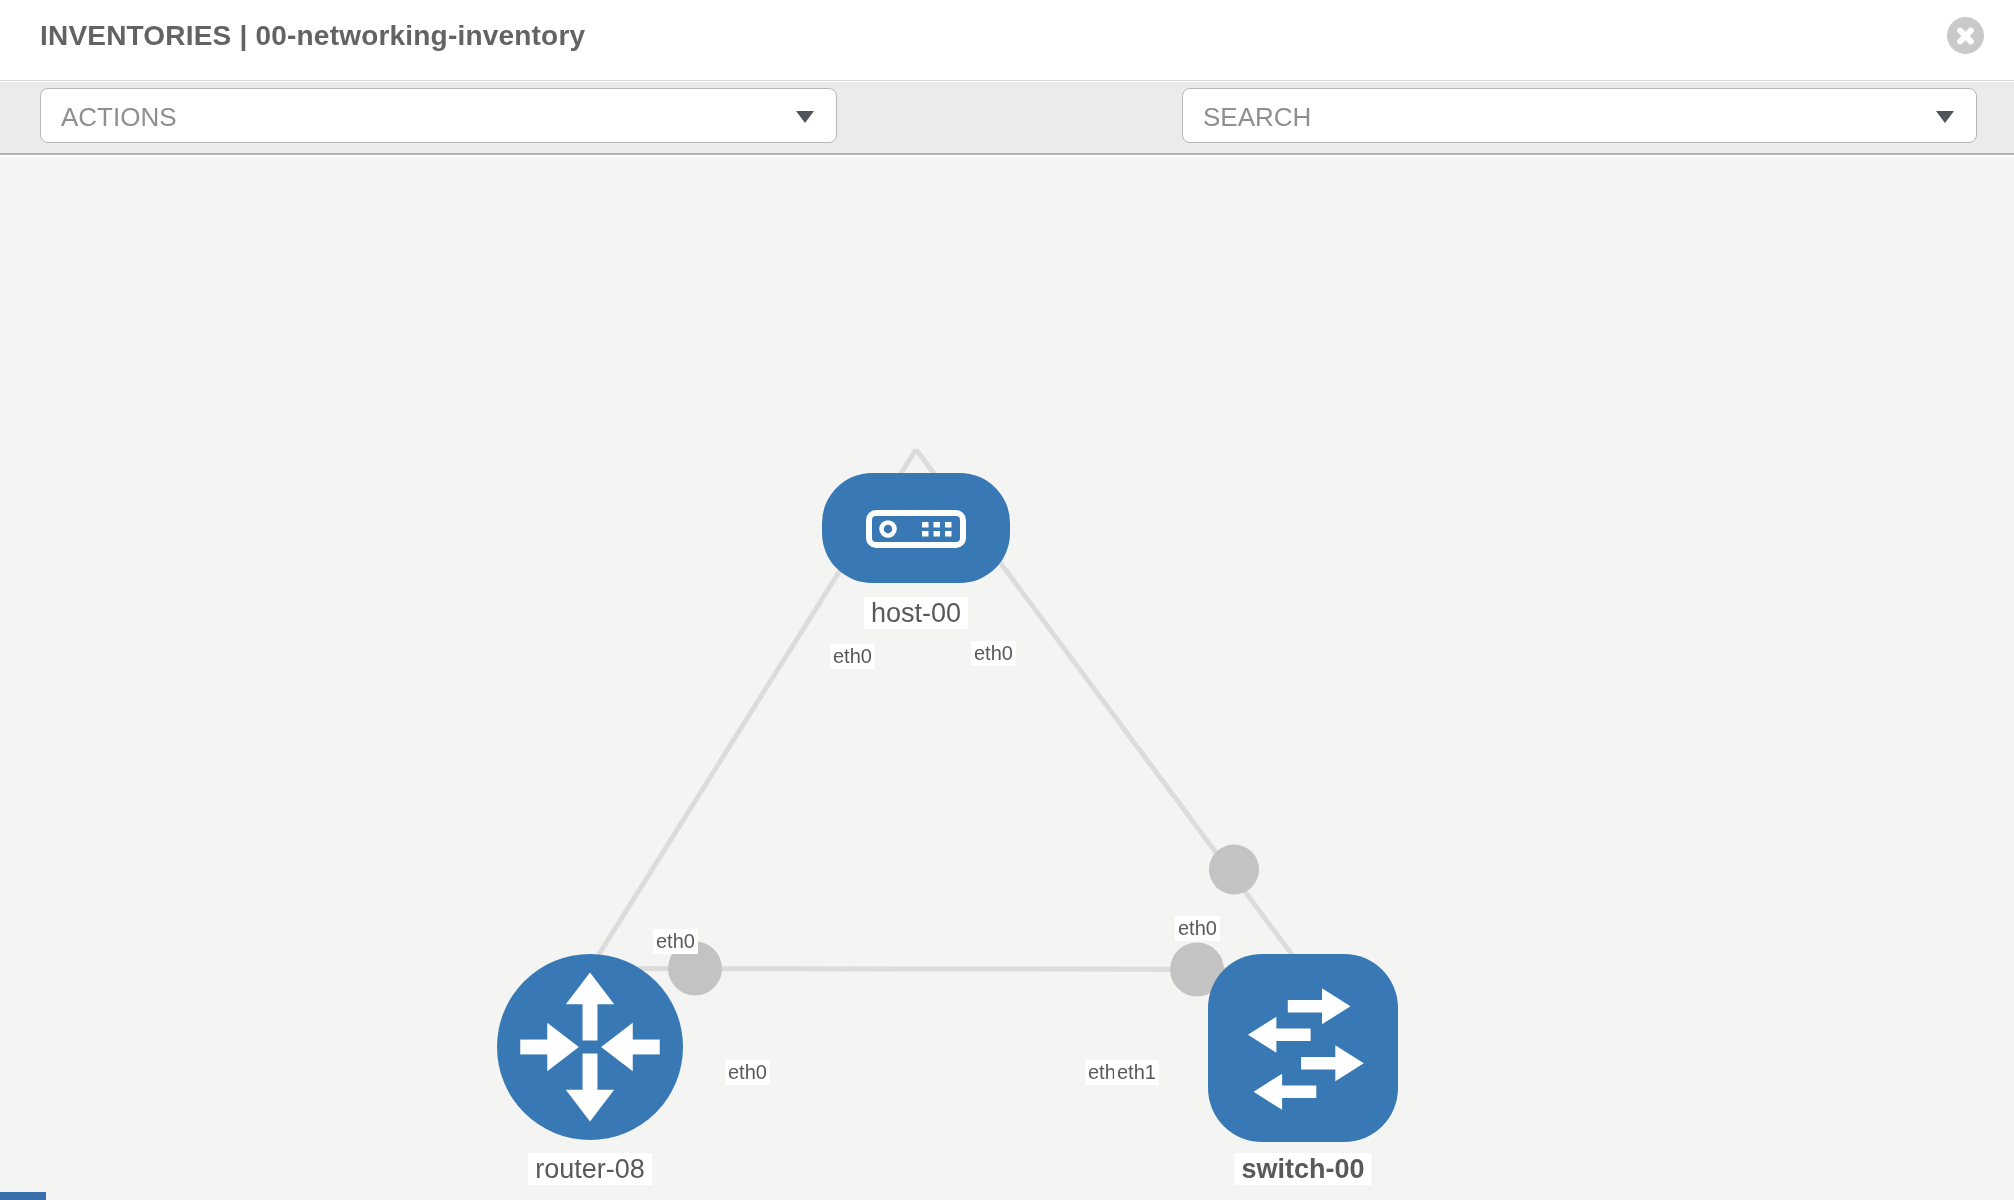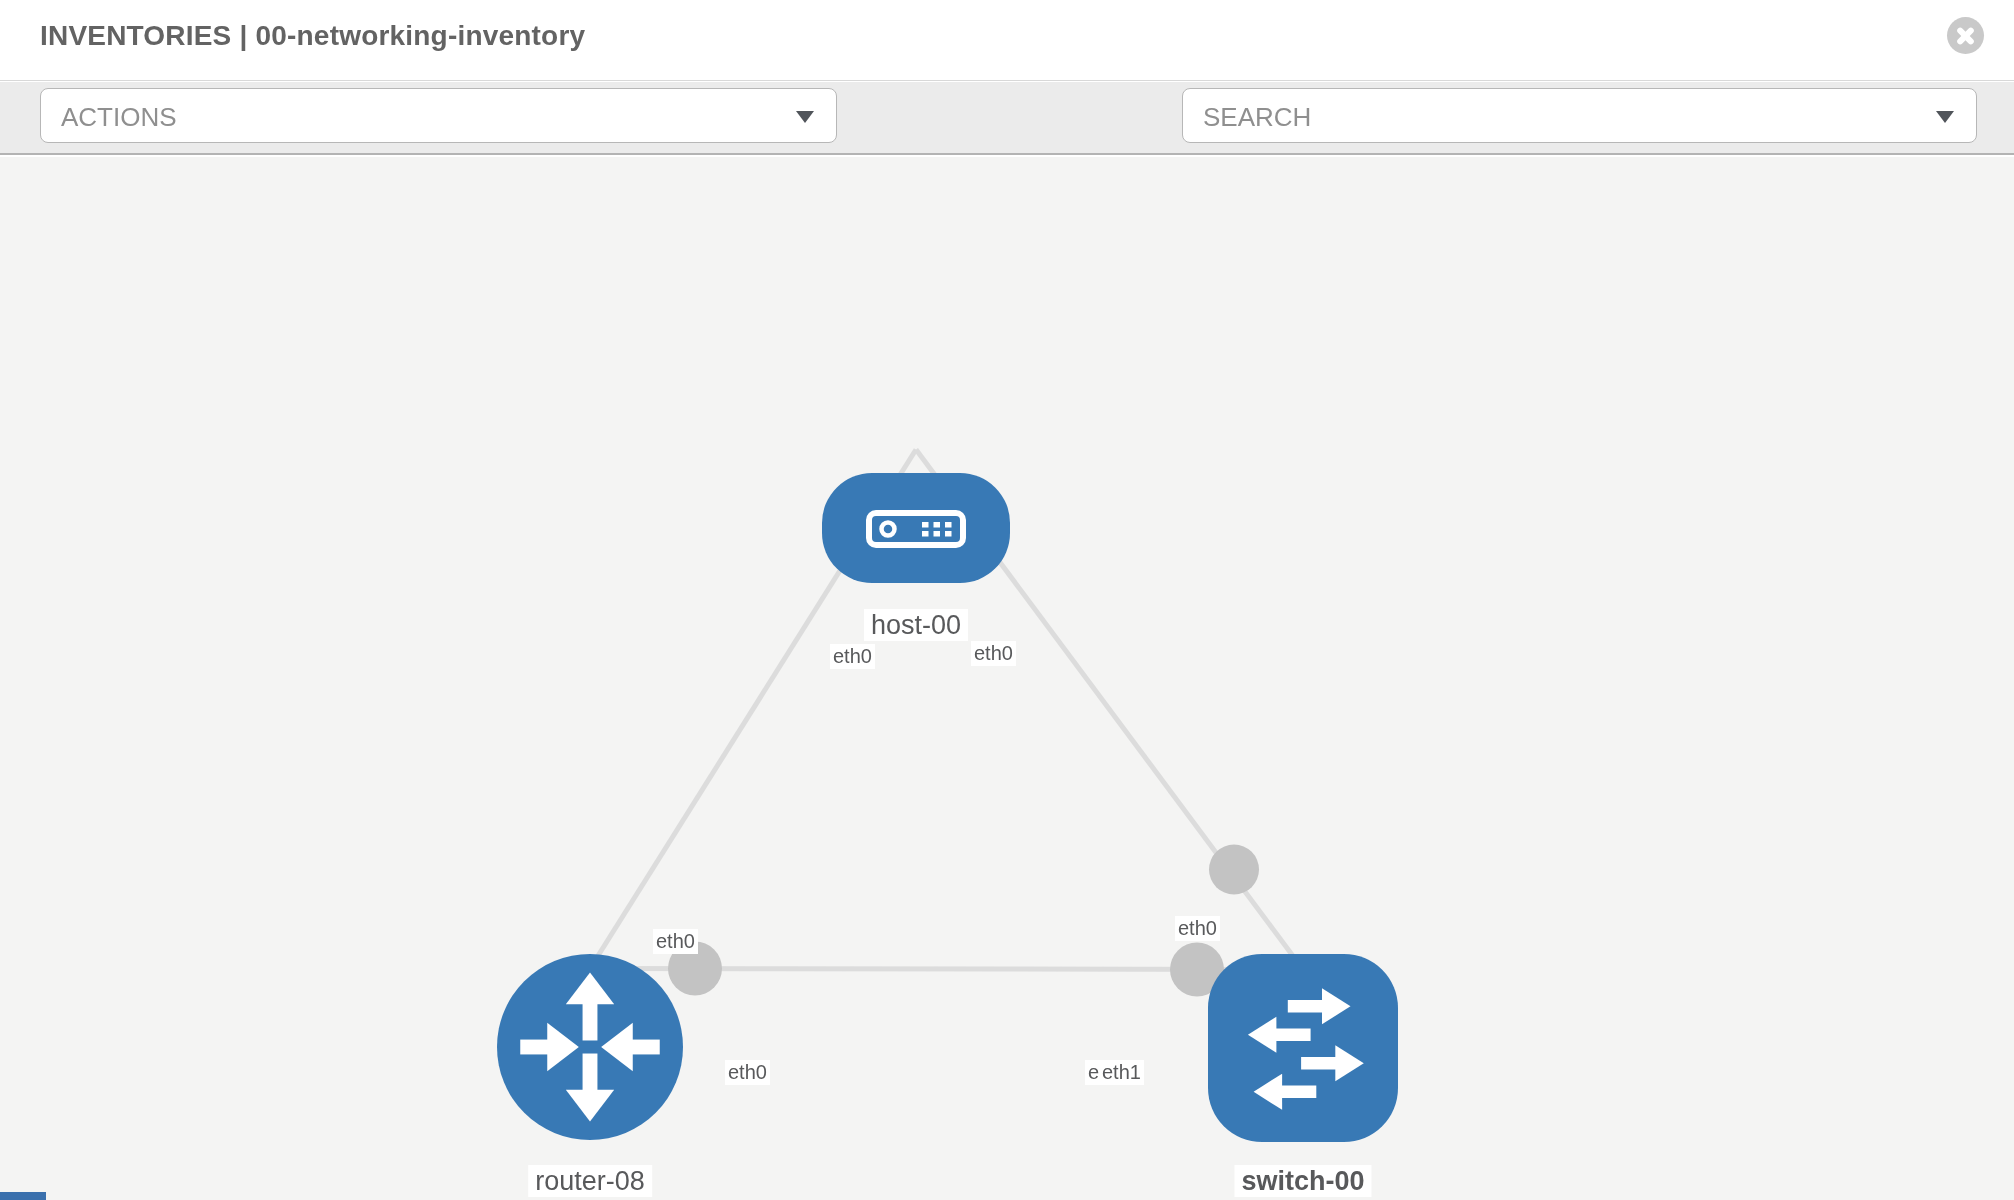--- a/index.html
+++ b/index.html
@@ -39,35 +39,35 @@
   .canvas { position:absolute; top:157px; left:0; width:2014px; height:1043px; background:#f4f4f3; }
   .net-svg { position:absolute; top:0; left:0; z-index:1; pointer-events:none; }
 
   .node { position:absolute; z-index:2; background:#3879b5; cursor:pointer; }
   .node svg { position:absolute; inset:0; }
   .node-host   { left:822px; top:316px; width:188px; height:110px; border-radius:50px; }
   .node-router { left:497px; top:797px; width:186px; height:186px; border-radius:50%; }
   .node-switch { left:1208px; top:797px; width:190px; height:188px; border-radius:54px; }
 
   .chip { position:absolute; z-index:3; background:#fff; color:#58595b; white-space:nowrap; }
-  .node-label { font-size:27px; line-height:32px; padding:0 7px; transform:translateX(-50%);margin-top:12px; }
+  .node-label { font-size:27px; line-height:32px; padding:0 7px; transform:translateX(-50%); }
   .lbl-host   { left:916px;  top:440px; }
   .lbl-router { left:590px;  top:996px; }
   .lbl-switch { left:1303px; top:996px;font-weight:bold; }
 
   .iface { font-size:20px; line-height:25px; padding:0 3px;margin-top:32px; }
   .if-0 { left:830px;  top:455px; }
   .if-1 { left:971px;  top:452px; }
   .if-2 { left:653px;  top:740px; }
   .if-3 { left:1175px; top:727px; }
   .if-4 { left:725px;  top:871px; }
   .iface-group { position:absolute; z-index:3; left:1085px; top:871px; width:90px; height:25px; }
   .iface-group .iface { position:absolute; top:0; }
   .iface-group .back  { left:0; z-index:1; }
-  .iface-group .front { left:14px; z-index:2; }
+  .iface-group .front { left:29px; z-index:2; }
 
   .blue-strip { position:absolute; left:0; bottom:0; width:46px; height:8px; background:#3a70ad; z-index:6; }
 </style>
 </head>
 <body>
 
 <div class="app">
 
   <div class="header">
     <div class="page-title">INVENTORIES | 00-networking-inventory</div>

